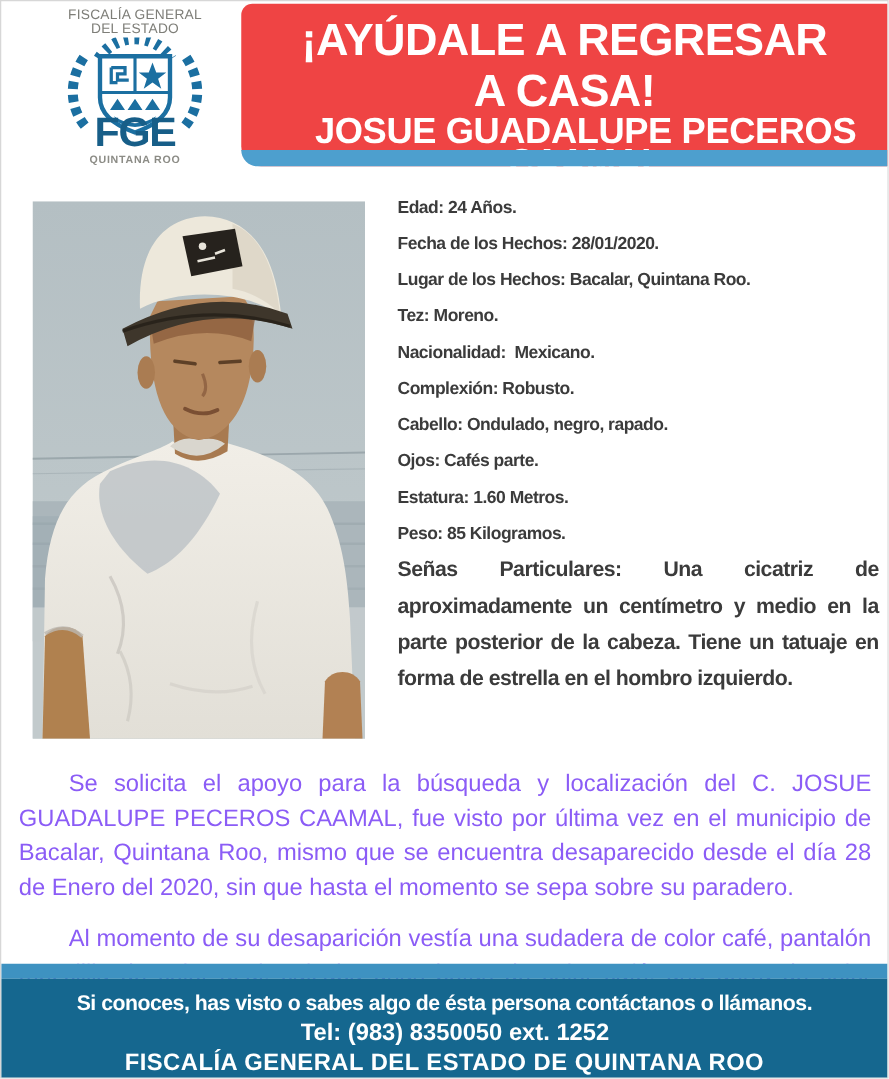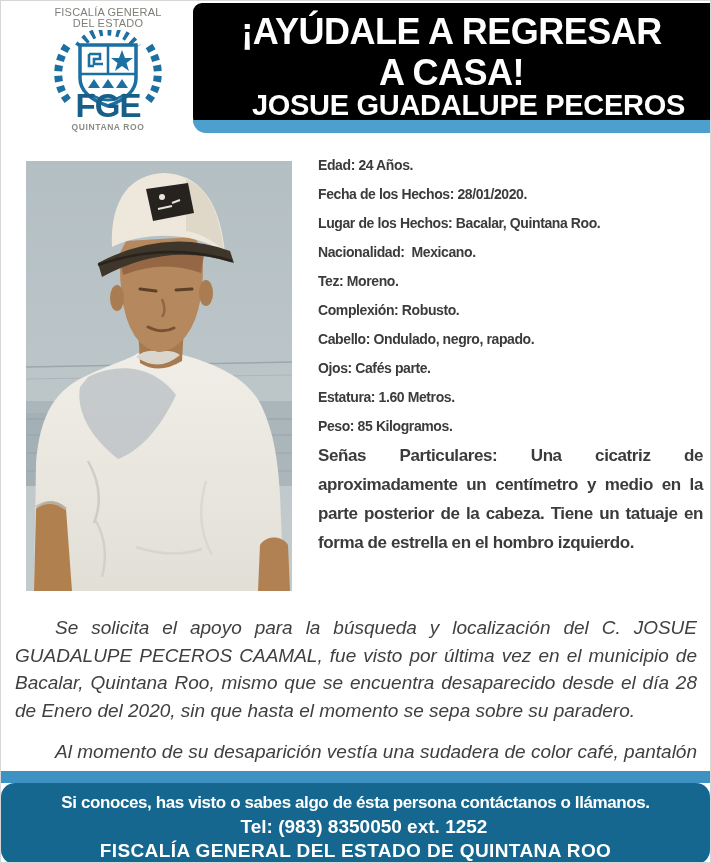--- a/index.html
+++ b/index.html
@@ -18,52 +18,52 @@
   .logo-seal { position:absolute; left:50%; top:23px; transform:translateX(-50%); }
   .logo-acronym {
     position:absolute; left:0; right:0; top:84px;
     font-size:33px; font-weight:bold; color:#175e88; line-height:30px; letter-spacing:-1px;
   }
   .logo-state { position:absolute; left:0; right:0; top:115px; font-size:8.5px; font-weight:bold; color:#8c8c86; letter-spacing:.6px; }
 
   
   .banner {
     position:absolute; left:192px; top:2px; right:0; height:130px;
-    background:#000000; border-radius:9px 0 0 16px;
+    background:#ef4444; border-radius:9px 0 0 16px;
     color:#ffffff; text-align:center;
   }
   .banner-edge {
     position:absolute; left:0; right:0; bottom:0; height:13px;
     background:#4d9fce; border-radius:0 0 0 16px;
   }
   .banner-title1 { padding-top:8px; font-size:36px; font-weight:bold; line-height:42px; letter-spacing:-.5px; }
   .banner-title2 { font-size:36px; font-weight:bold; line-height:40px; letter-spacing:-.5px; }
   .banner-name   { font-size:29px; font-weight:bold; line-height:25px; letter-spacing:-.3px;padding-left:34px; }
 
   
   .photo { position:absolute; left:25px; top:160px; width:266px; height:430px; }
   .photo svg { display:block; width:100%; height:100%; }
 
   
   .details { position:absolute; left:317px; top:150px; width:385px; color:#3b3b3b; }
   .details-line { font-size:14px; font-weight:bold; line-height:29px; letter-spacing:-.4px; white-space:pre; }
   .details-para { font-size:17px; font-weight:bold; line-height:29px; letter-spacing:-.4px; text-align:justify; }
 
   
-  .paragraphs { position:absolute; left:14px; right:13px; top:613px; color:#404040;font-style:italic; }
+  .paragraphs { position:absolute; left:14px; right:13px; top:613px; color:#8b5cf6; }
   .paragraphs p {
     font-size:19px; line-height:27.5px; text-align:justify; text-indent:40px;
     margin-bottom:14px;
   }
 
   
   .footer-stripe { position:absolute; left:0; right:0; top:770px; height:12px; background:#3e92c1; }
   .footer {
     position:absolute; left:0; right:0; top:782px; height:81px;
-    background:#15678f; color:#ffffff; text-align:center;border-radius:14px;
+    background:#15678f; color:#ffffff; text-align:center;
   }
   .footer-contact { padding-top:7px; font-size:17px; font-weight:bold; line-height:25px; letter-spacing:-.4px; }
   .footer-phone   { font-size:19px; font-weight:bold; line-height:24px;padding-left:17px; }
   .footer-org     { font-size:19px; font-weight:bold; line-height:24px; letter-spacing:.4px; }
 </style>
 </head>
 <body>
 
 <div class="poster">
 
@@ -166,22 +166,22 @@
 
       <path d="M72 102 Q140 66 204 90 L208 102 Q140 80 76 116 Z" fill="#3e362b"></path>
       <path d="M72 104 Q140 80 206 100" fill="none" stroke="#241f18" stroke-width="2.5" opacity=".8"></path>
     </svg>
   </div>
 
   <div class="details">
     <div class="details-line">Edad: 24 Años.</div>
     <div class="details-line">Fecha de los Hechos: 28/01/2020.</div>
     <div class="details-line">Lugar de los Hechos: Bacalar, Quintana Roo.</div>
+    <div class="details-line">Tez: Moreno.</div>
     <div class="details-line">Nacionalidad:  Mexicano.</div>
-    <div class="details-line">Tez: Moreno.</div>
     <div class="details-line">Complexión: Robusto.</div>
     <div class="details-line">Cabello: Ondulado, negro, rapado.</div>
     <div class="details-line">Ojos: Cafés parte.</div>
     <div class="details-line">Estatura: 1.60 Metros.</div>
     <div class="details-line">Peso: 85 Kilogramos.</div>
     <div class="details-para">Señas Particulares: Una cicatriz de aproximadamente un centímetro y medio en la parte posterior de la cabeza. Tiene un tatuaje en forma de estrella en el hombro izquierdo.</div>
   </div>
 
   <div class="paragraphs">
     <p>Se solicita el apoyo para la búsqueda y localización del C. JOSUE GUADALUPE PECEROS CAAMAL, fue visto por última vez en el municipio de Bacalar, Quintana Roo, mismo que se encuentra desaparecido desde el día 28 de Enero del 2020, sin que hasta el momento se sepa sobre su paradero.</p>

